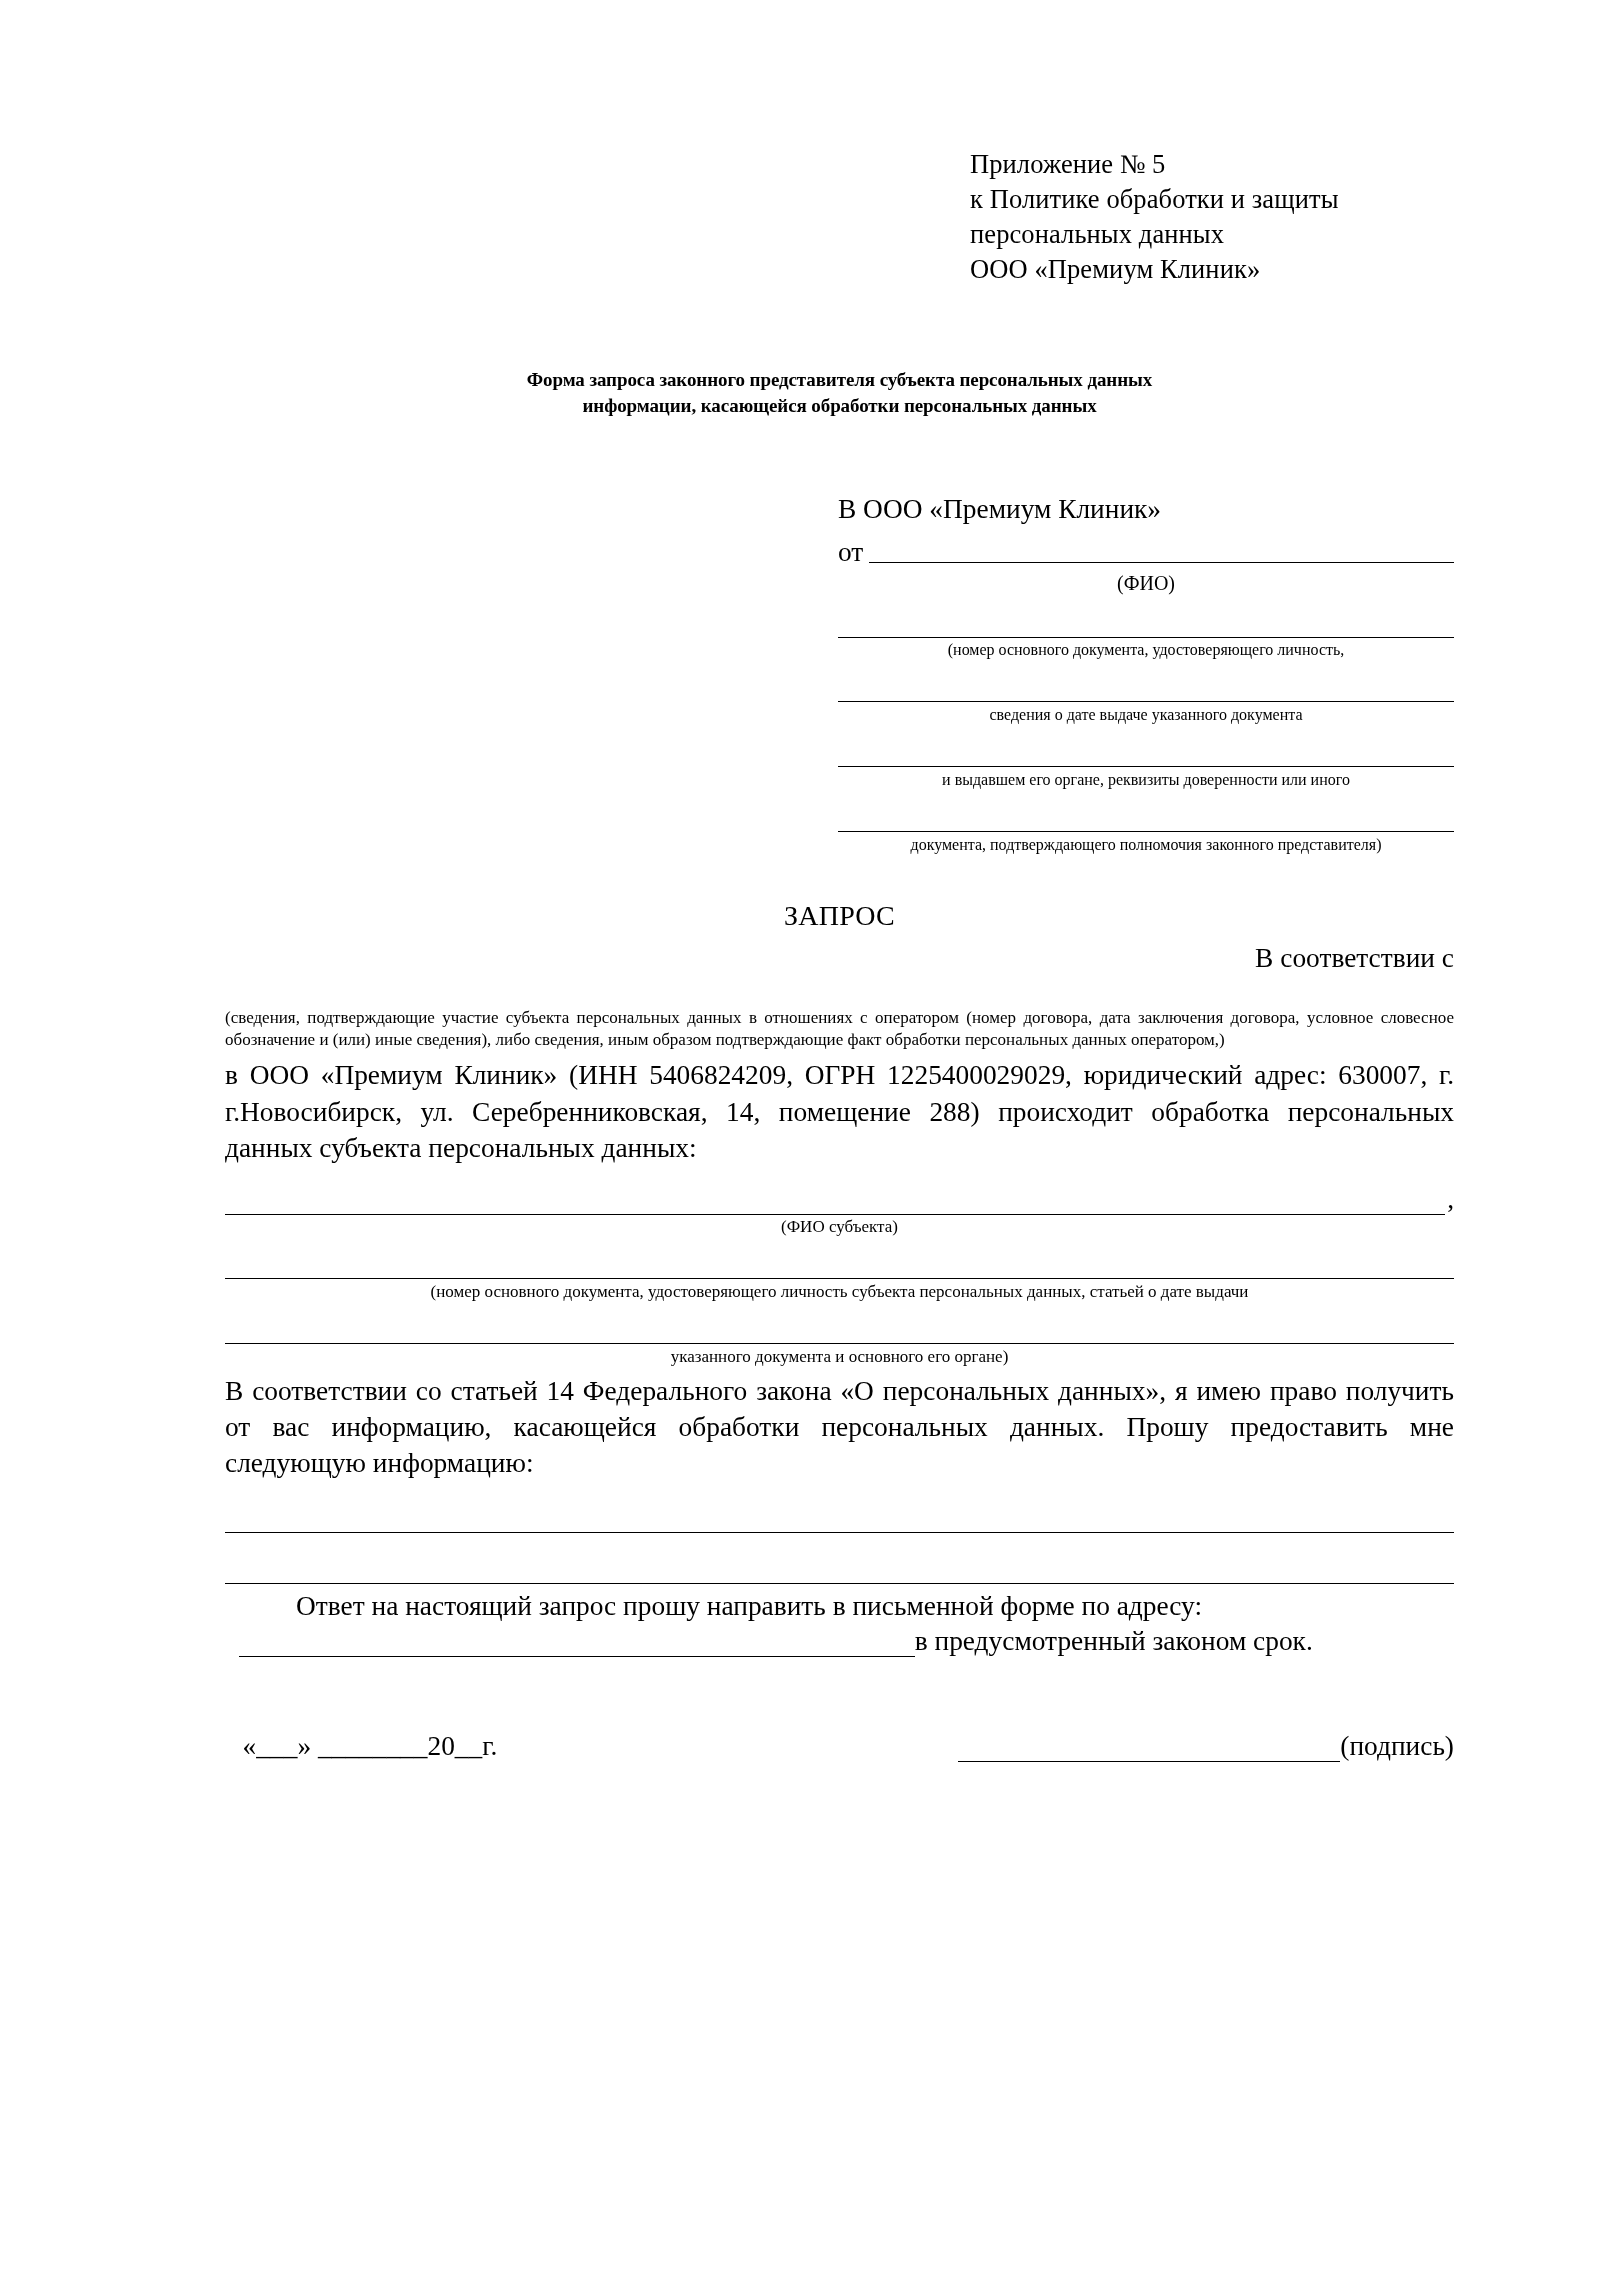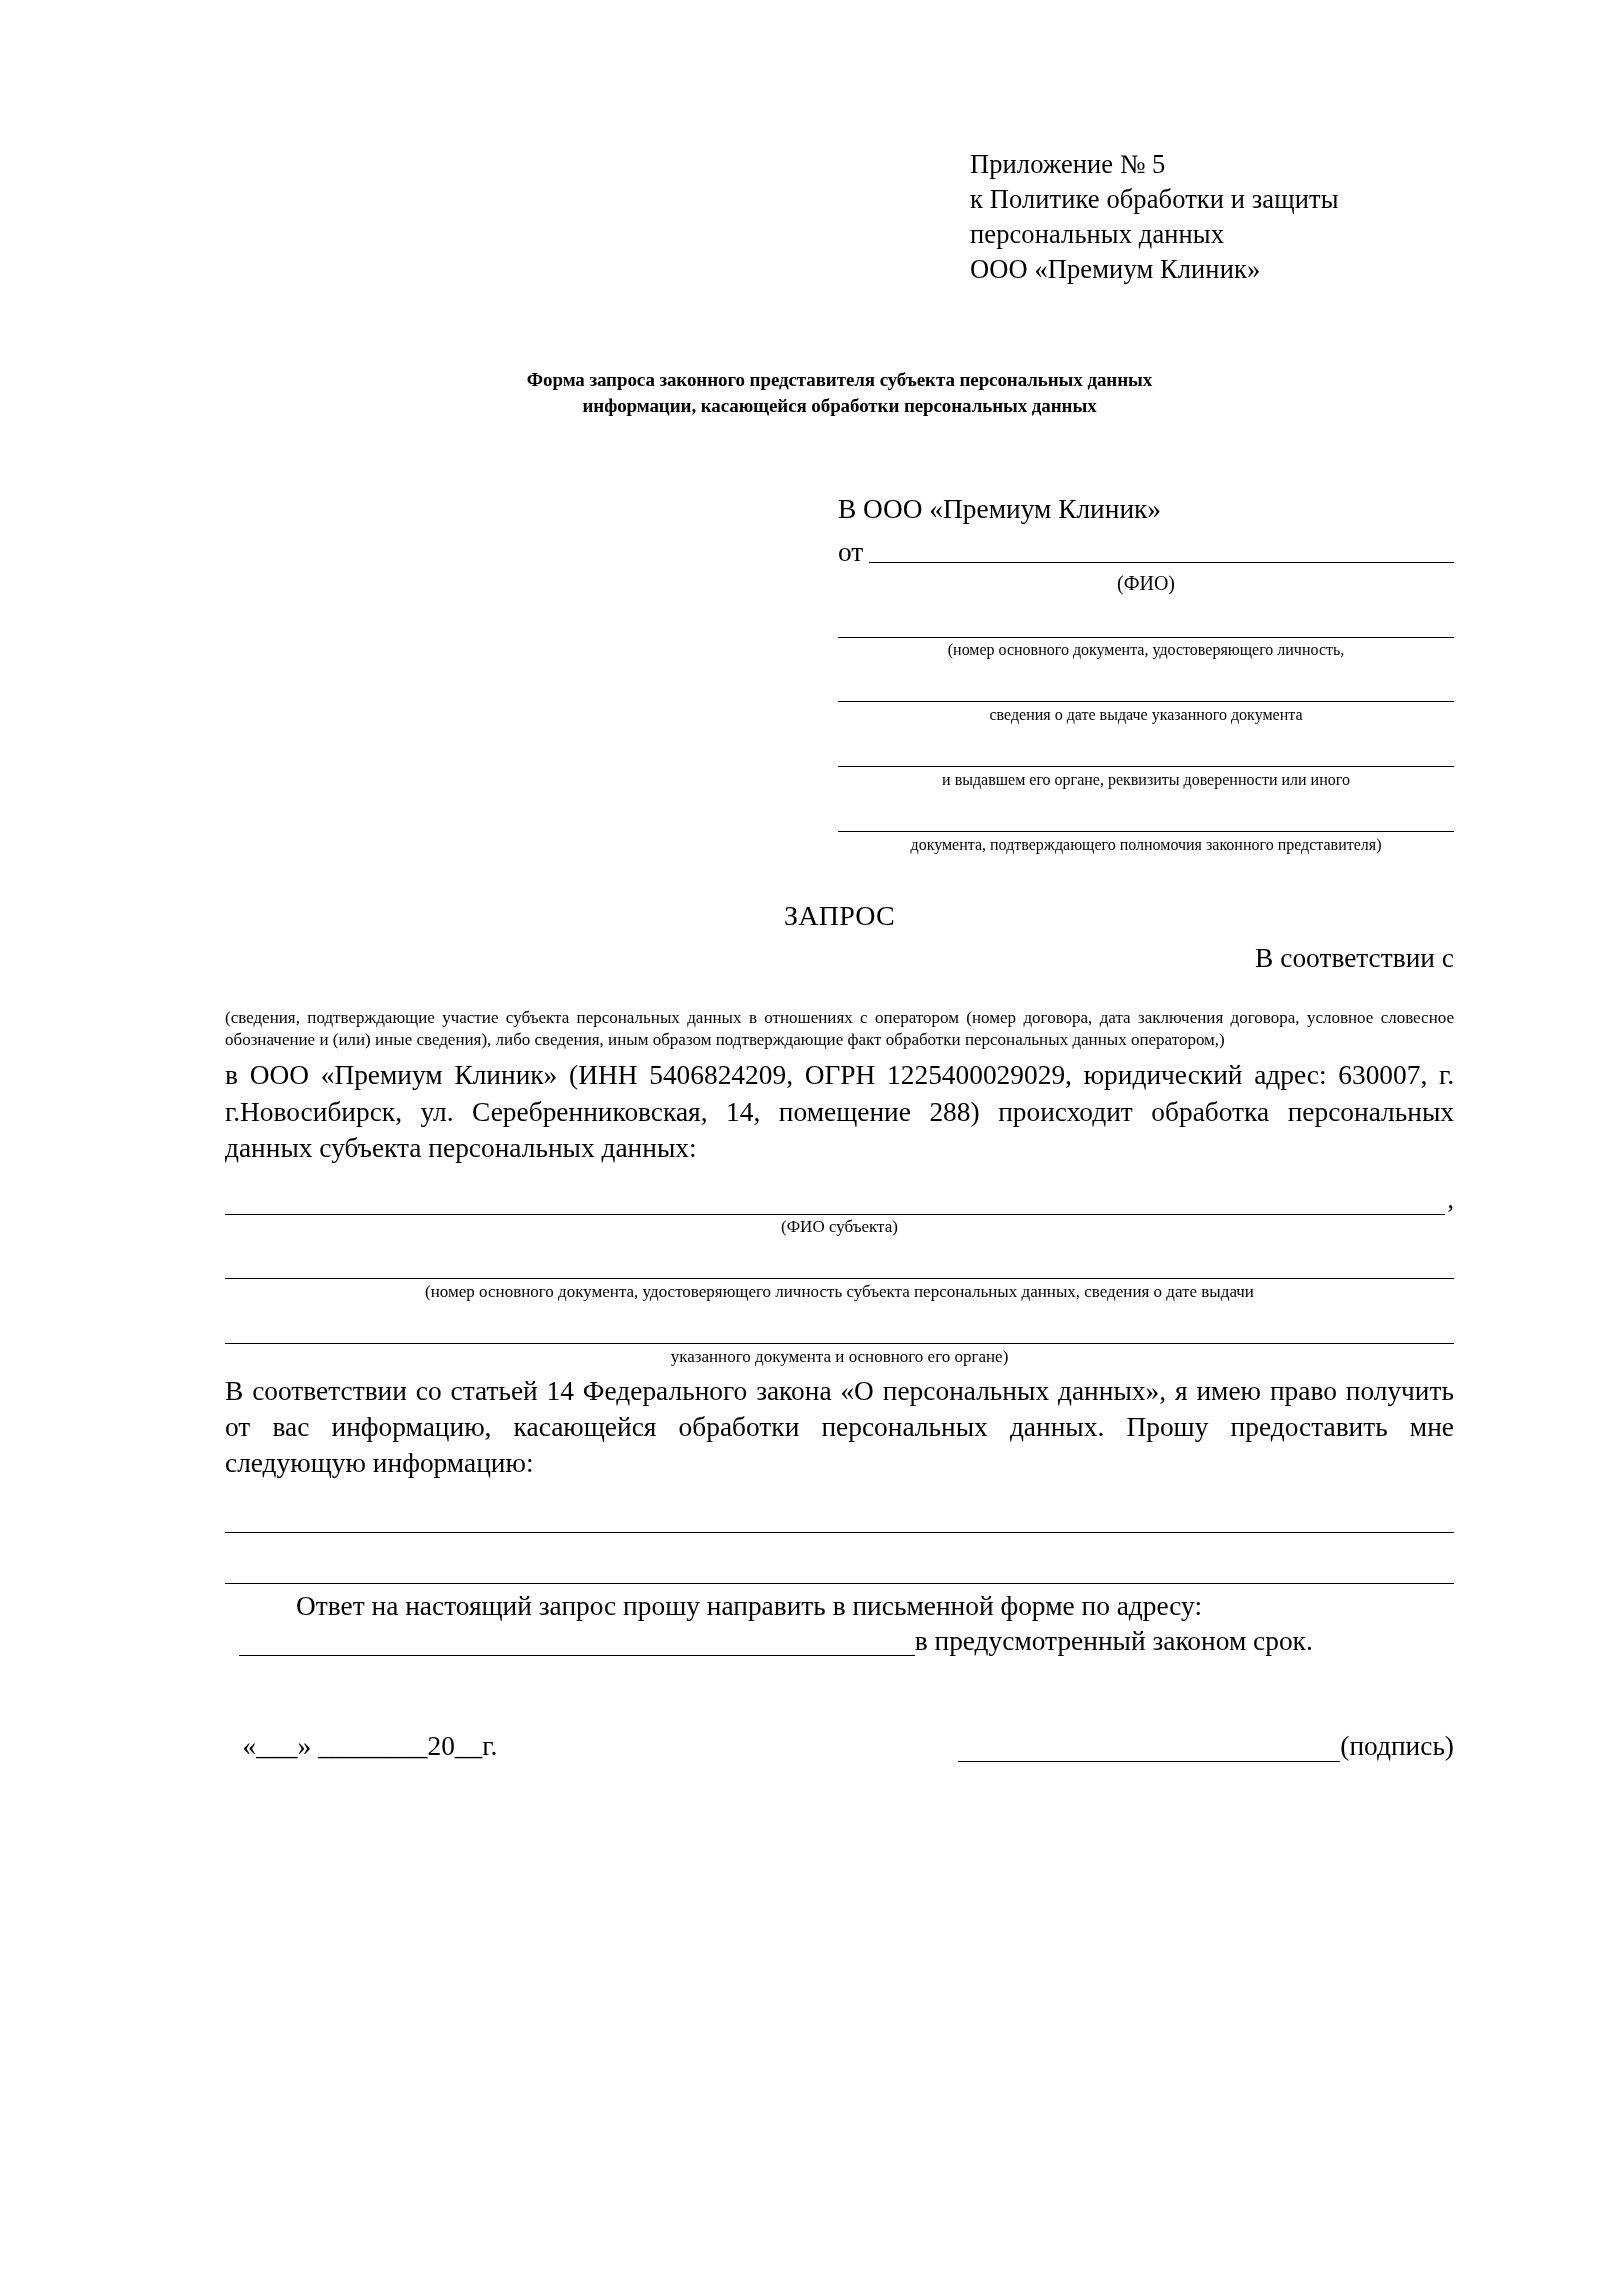--- a/index.html
+++ b/index.html
@@ -143,21 +143,21 @@
 
   .addr-para {
     font-size: 27.4px;
     line-height: 1.32;
     text-align: justify;
     margin-top: 3.9px;
     text-indent: 71px;
   }
   .answer-row {
     display: flex;
-    align-items: center;
+    align-items: flex-end;
     margin-top: 2px;
   }
   .answer-row .fill-addr {
     flex: 0 0 676px;
     border-bottom: 1.6px solid #000;
     height: 27.4px;
     margin-left: 13.7px;
   }
   .answer-tail {
     font-size: 27.4px;
@@ -243,21 +243,21 @@
 
   <div class="para">в ООО «Премиум Клиник» (ИНН 5406824209, ОГРН 1225400029029, юридический адрес: 630007, г. г.Новосибирск, ул. Серебренниковская, 14, помещение 288) происходит обработка персональных данных субъекта персональных данных:</div>
 
   <div class="line-with-comma" style="margin-top:17.6px;">
     <span class="fill"></span>
     <span class="comma">,</span>
   </div>
   <div class="note-center">(ФИО субъекта)</div>
 
   <div class="blank-line"></div>
-  <div class="note-center">(номер основного документа, удостоверяющего личность субъекта персональных данных, сведения о дате выдачи</div>
+  <div class="note-center">(номер основного документа, удостоверяющего личность субъекта персональных данных, статьей о дате выдачи</div>
 
   <div class="blank-line"></div>
   <div class="note-center">указанного документа и основного его органе)</div>
 
   <div class="para">В соответствии со статьей 14 Федерального закона «О персональных данных», я имею право получить от вас информацию, касающейся обработки персональных данных. Прошу предоставить мне следующую информацию:</div>
 
   <div class="longline"></div>
   <div class="longline"></div>
 
   <div class="addr-para">Ответ на настоящий запрос прошу направить в письменной форме по адресу:</div>

